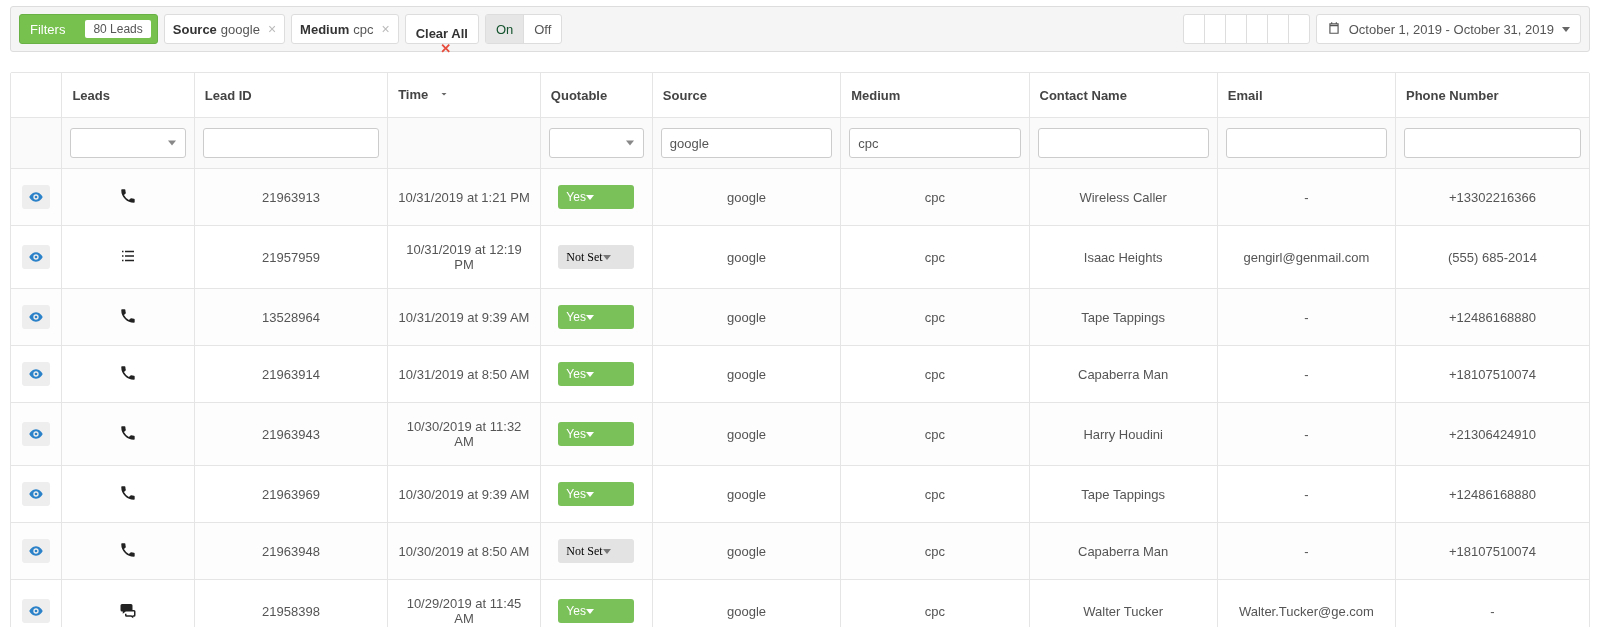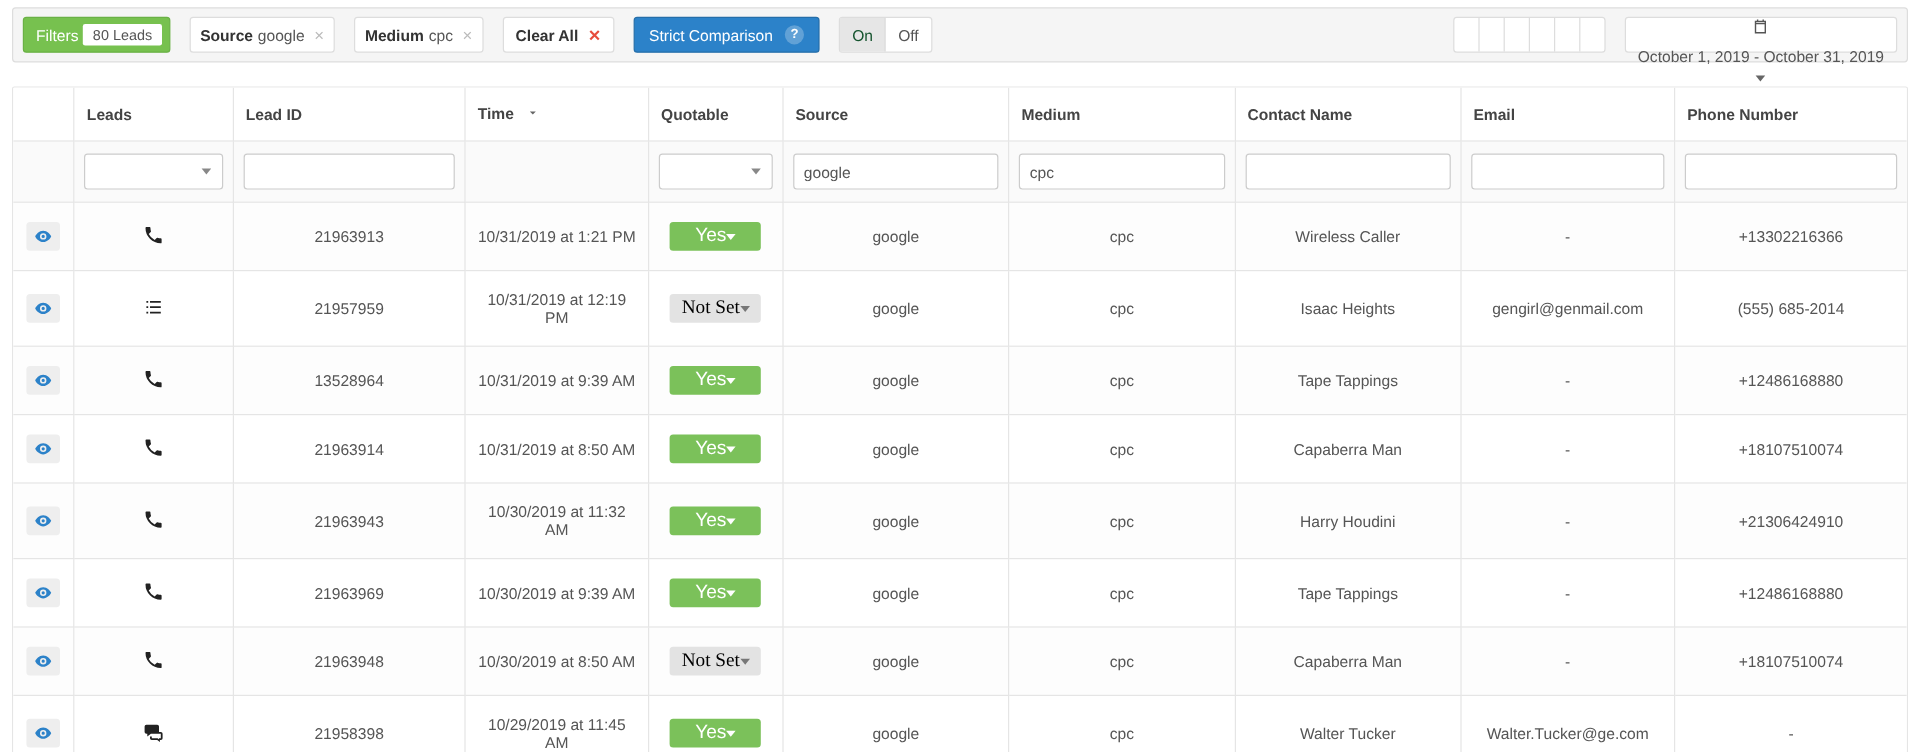--- a/index.html
+++ b/index.html
@@ -31,38 +31,38 @@
     display:flex;
     align-items:center;
     justify-content:space-between;
     background:var(--bg);
     border:1px solid var(--border);
     border-radius:3px;
     margin:6px 10px 20px 10px;
     padding:7px 8px;
     height:46px;
   }
-  .toolbar-left, .toolbar-right{display:flex;align-items:flex-start;gap:16px;}
+  .toolbar-left, .toolbar-right{display:flex;align-items:flex-start;gap:6px;}
   .btn, .btn-group{display:inline-flex;align-items:center;border:1px solid var(--border);border-radius:3px;background:#fff;height:30px;font-size:13px;color:var(--text);}
-  .btn{padding:0 10px;cursor:pointer;flex-direction:column;}
+  .btn{padding:0 10px;cursor:pointer;}
   .btn svg{width:14px;height:14px;fill:var(--text);}
   .btn-group{padding:0;}
   .btn-group .seg{display:flex;align-items:center;height:28px;padding:0 10px;border-right:1px solid var(--border);cursor:pointer;}
   .btn-group .seg:last-child{border-right:none;}
   .seg.on{background:#e6e6e6;color:#14532d;}
 
   .filters-pill{
     display:flex;align-items:center;
     background:var(--green);color:#fff;border-radius:3px;height:30px;padding:0 6px 0 10px;border:1px solid #6ab145;
   }
-  .filters-pill .count{background:#fff;color:#555;border-radius:2px;padding:2px 8px;margin-left:4px;font-size:12px;}
+  .filters-pill .count{background:#fff;color:#555;border-radius:2px;padding:2px 8px;margin-left:20px;font-size:12px;}
   .tag{display:flex;align-items:center;background:#fff;border:1px solid var(--border);border-radius:3px;height:30px;padding:0 8px;color:#555;}
   .tag b{font-weight:600;margin-right:4px;color:#333;}
   .tag .x{margin-left:8px;color:#bbb;font-size:14px;cursor:pointer;}
-  .clear-all{background:#fff;border:1px solid var(--border);border-radius:3px;height:30px;padding:11px 10px;display:flex;align-items:center;font-weight:600;color:#333;cursor:pointer;}
+  .clear-all{background:#fff;border:1px solid var(--border);border-radius:3px;height:30px;padding:11px 10px;display:flex;align-items:center;font-weight:600;color:#333;cursor:pointer;flex-direction:column;}
   .clear-all .x{color:#e74c3c;margin-left:8px;font-weight:700;}
 
   .strict{
     display:flex;align-items:center;background:var(--blue);color:#fff;border-radius:3px;height:30px;padding:0 12px;border:1px solid #256ea9;cursor:default;
   }
   .strict .q{display:inline-flex;align-items:center;justify-content:center;width:16px;height:16px;border-radius:50%;background:rgba(255,255,255,0.25);color:#fff;font-size:11px;margin-left:10px;font-weight:700;}
 
   .date-btn{display:flex;align-items:center;gap:8px;padding:0 10px;}
 
   
@@ -116,21 +116,21 @@
   tbody tr.data:nth-child(even) td{background:#fdfdfd;}
   thead th:first-child, tr.filter-row td:first-child, tbody tr.data td:first-child{border-right:1px solid var(--border2);}
   tbody tr.data td:last-child, thead th:last-child, tr.filter-row td:last-child{border-right:none;}
   thead th:first-child{padding:14px 6px;}
 
   .eye-btn{display:inline-flex;align-items:center;justify-content:center;width:28px;height:24px;border-radius:3px;background:#eee;cursor:pointer;}
   .eye-btn svg{width:16px;height:16px;fill:var(--eye);}
 
   .type-ic svg{width:18px;height:18px;fill:#222;}
 
-  .quot-pill{display:inline-flex;align-items:center;justify-content:center;width:76px;height:24px;border-radius:3px;font-size:16px;padding:0 8px;cursor:pointer;}
+  .quot-pill{display:inline-flex;align-items:center;justify-content:flex-start;width:76px;height:24px;border-radius:3px;font-size:12px;padding:0 8px;cursor:pointer;}
   .quot-pill.yes{background:var(--green2);color:#fff;}
   .quot-pill.notset{background:#e3e3e3;color:#000000;font-family:Liberation Serif, serif;}
   .quot-pill .car{width:0;height:0;border-left:4px solid transparent;border-right:4px solid transparent;}
   .quot-pill.yes .car{border-top:5px solid #fff;}
   .quot-pill.notset .car{border-top:5px solid #777;}
 
   .sort-ic{display:inline-block;vertical-align:middle;}
   .sort-ic svg{width:12px;height:12px;fill:#666;}
 
 </style>
@@ -153,24 +153,20 @@
       <b>Medium</b>
       <span>cpc</span>
       <span class="x">×</span>
     </div>
 
     <div class="clear-all">
       <span>Clear All</span>
       <span class="x">✕</span>
     </div>
 
-    <div class="strict">
-      <span>Strict Comparison</span>
-      <span class="q">?</span>
-    </div>
 
     <div class="btn-group">
       <div class="seg on">
           <span>On</span>
         </div>
       <div class="seg">
           <span>Off</span>
         </div>
     </div>
   </div>

